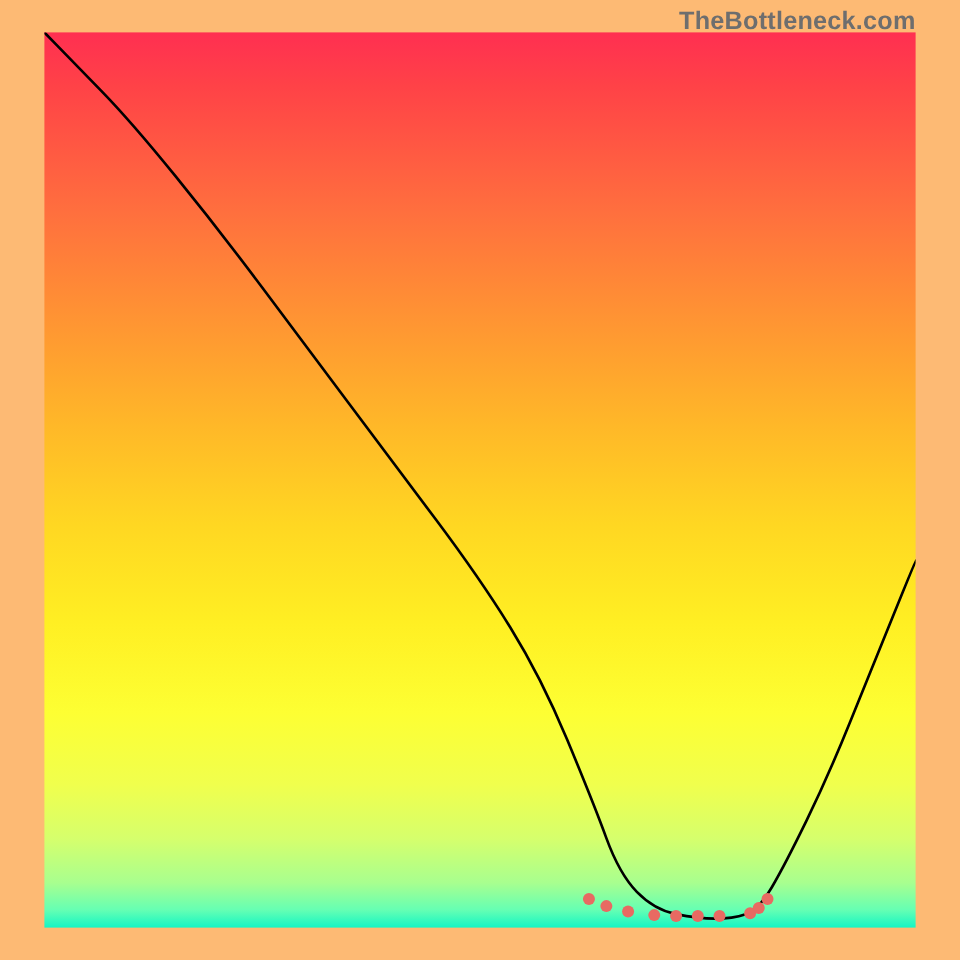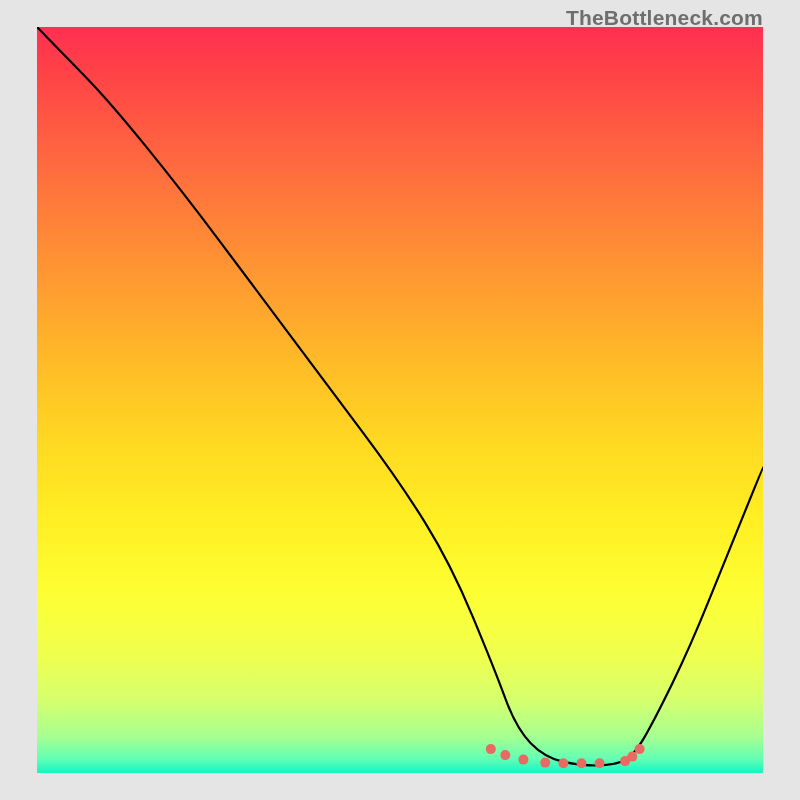--- a/index.html
+++ b/index.html
@@ -8,21 +8,21 @@
     background: #000;
     width: 800px;
     height: 800px;
     overflow: hidden;
     font-family: Arial, Helvetica, sans-serif;
   }
   .frame {
     position: relative;
     width: 800px;
     height: 800px;
-    background: #e5e5e5;
+    background: #fdba74;
   }
   .plot {
     position: absolute;
     left: 37px;
     top: 27px;
     width: 726px;
     height: 746px;
     background: linear-gradient(
       to bottom,
       #ff2f51 0%,

